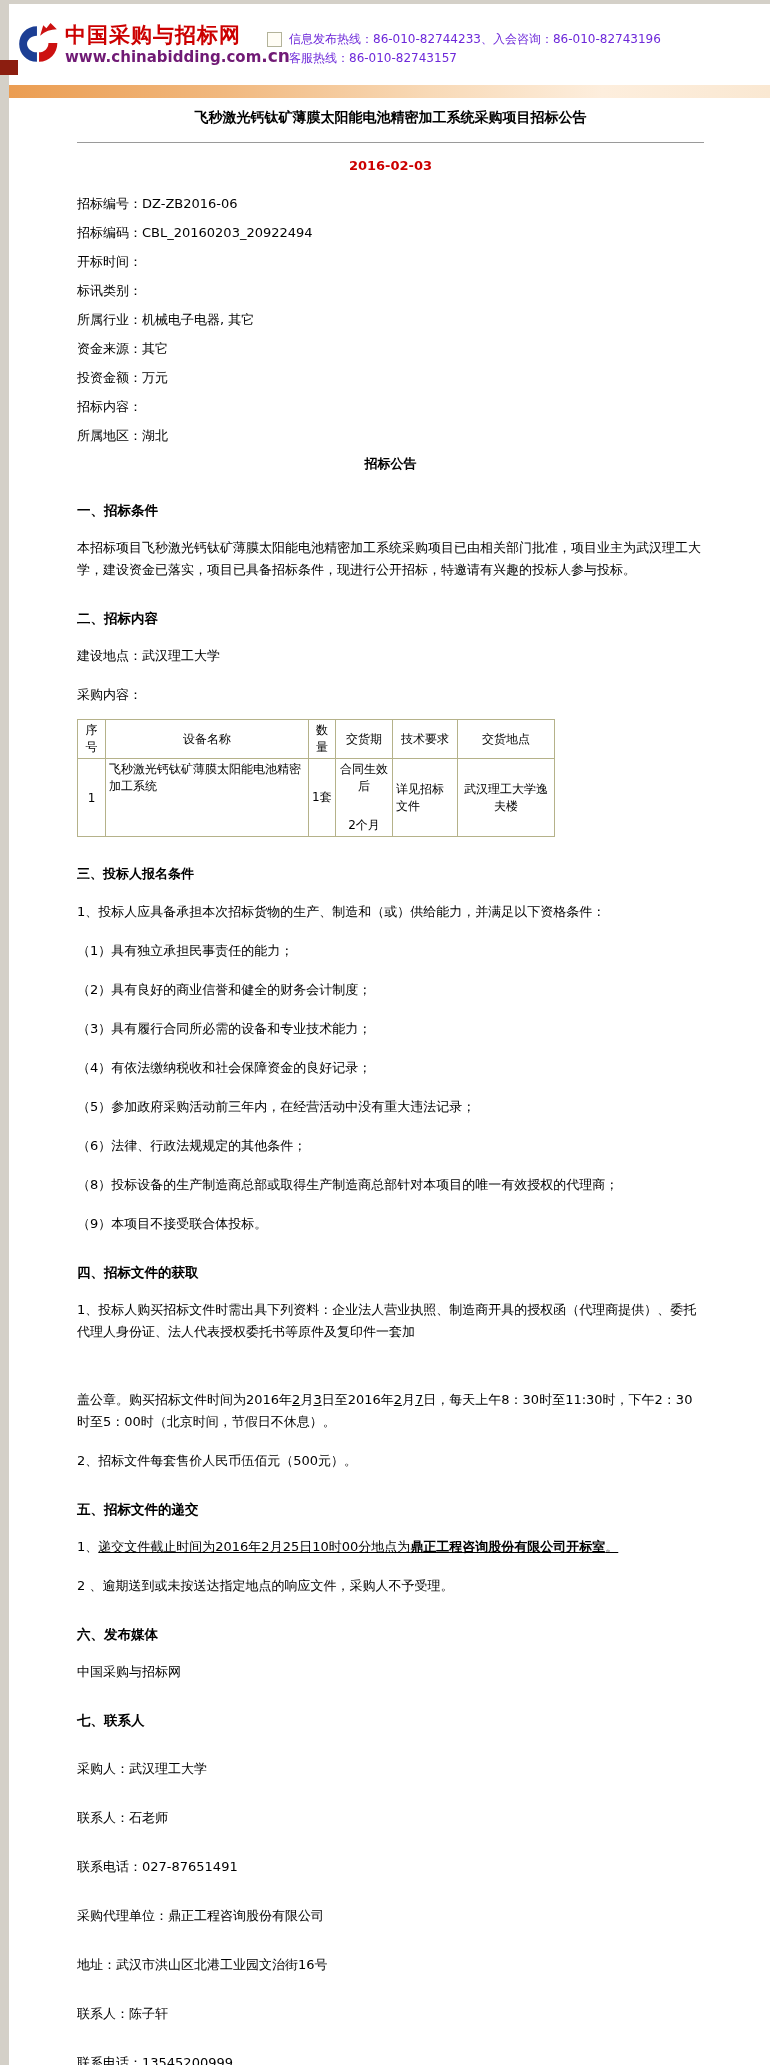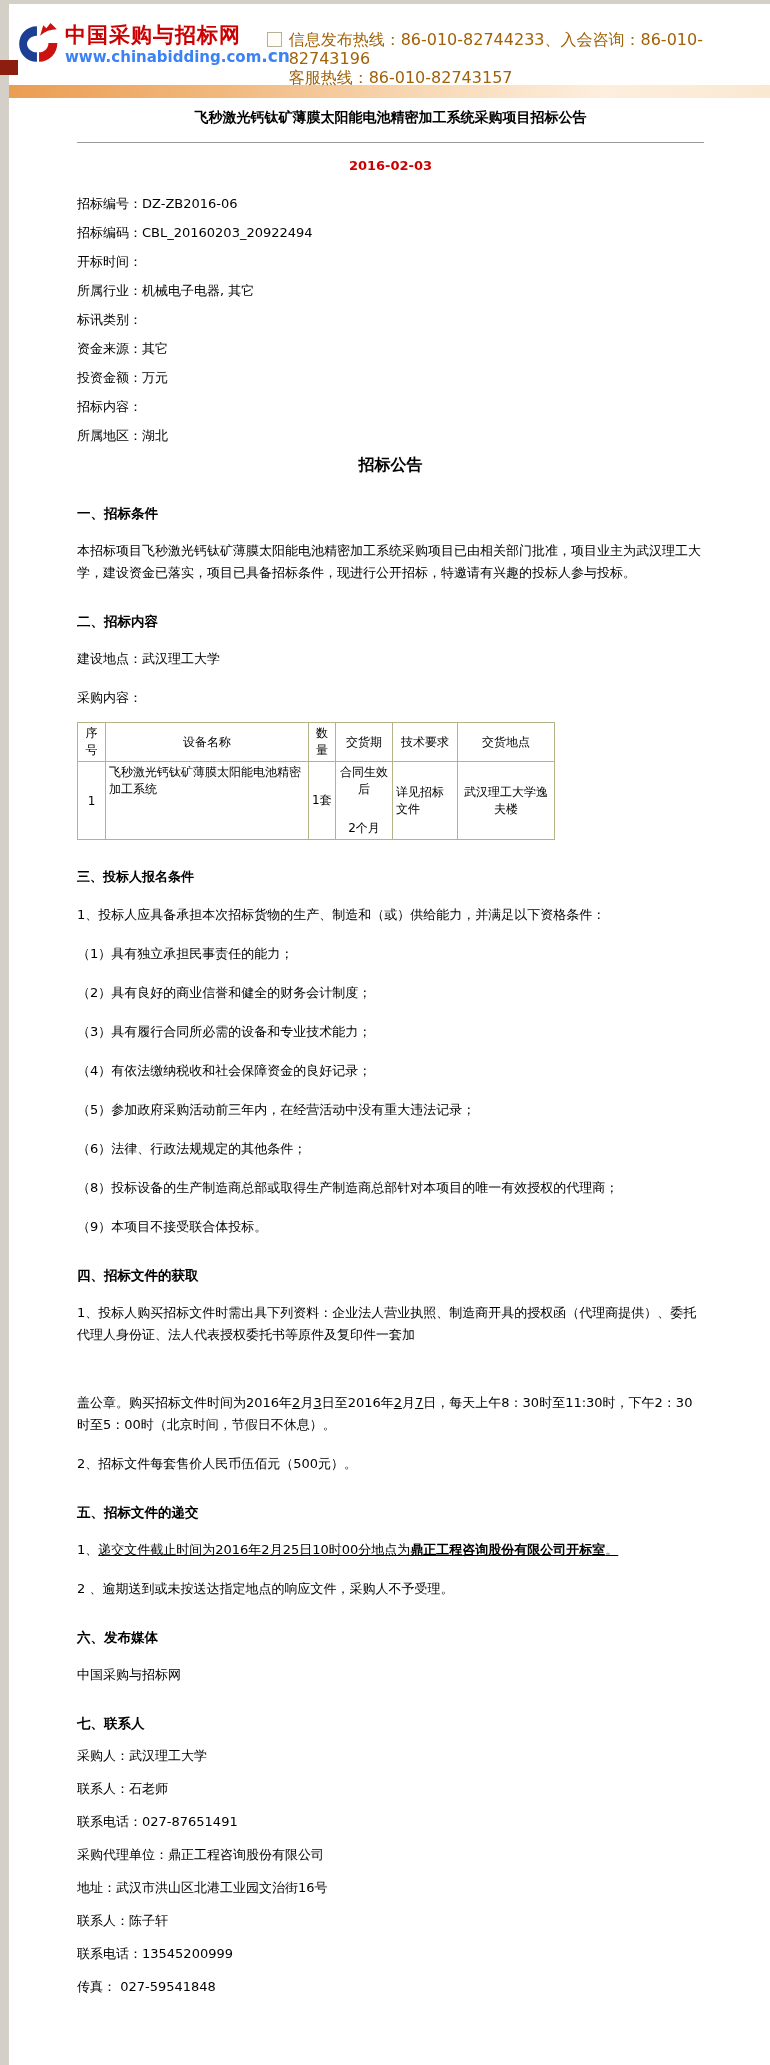--- a/index.html
+++ b/index.html
@@ -9,58 +9,58 @@
     color:#000;
   }
   .page { position:relative; width:770px; min-height:2065px; background:#d4d0c8; overflow:hidden; }
   .content { position:relative; margin:4px 0 0 9px; width:761px; min-height:2061px; background:#fff; }
 
   
   .header { position:relative; height:81px; }
   .logo { position:absolute; left:6px; top:17px; display:flex; align-items:center; cursor:pointer; }
   .logo svg { width:46px; height:46px; margin-right:4px; }
   .logo-cn { color:#cc0000; font-weight:bold; font-size:21px; letter-spacing:1px; line-height:24px; }
-  .logo-url { color:#3b82f6; font-weight:bold; font-size:15px; line-height:18px; }
+  .logo-url { color:#701a75; font-weight:bold; font-size:15px; line-height:18px; }
   .logo-url .cn-suffix { font-size:17px; }
   .hotlines { position:absolute; left:258px; top:26px; display:flex; align-items:flex-start; }
   .checkbox { width:13px; height:13px; border:1px solid #b3b39a; background:#fffdf5; margin:2px 7px 0 0; }
-  .hotline-lines { font-size:16px; line-height:19px; color:#a16207; }
+  .hotline-lines { font-size:12px; line-height:19px; color:#6d28d9; }
 
   .red-square { position:absolute; left:0; top:60px; width:18px; height:15px; background:#8c1e10; z-index:2; }
   .orange-bar { height:13px; background:linear-gradient(90deg,#eb9d52 0%,#f1b87e 28%,#f8d9b6 55%,#fdeedd 78%,#fae8d2 100%); }
 
   
   .doc { padding:0 66px 0 68px; font-size:13px; }
   .doc-title { margin-top:9px; text-align:center; font-weight:bold; font-size:14px; line-height:20px; }
   .title-divider { border:0; border-top:1px solid #9a9a9a; margin:15px 0 0; }
   .pub-date { margin-top:15px; text-align:center; color:#cc0000; font-weight:bold; font-size:13px; }
   .meta { margin-top:21px; }
   .meta-line { line-height:19px; margin-bottom:10px; }
-  .notice-heading { text-align:center; font-weight:bold; font-size:16px; }
+  .notice-heading { text-align:center; font-weight:bold; font-size:13px; }
   .sec-heading { margin-top:17px; padding-top:10px; font-weight:bold; font-size:13.5px; line-height:20px; }
   .sec-heading.plain { font-weight:bold; font-size:13px; }
   .para { margin-top:17px; line-height:22px; }
   .para.gap { margin-top:46px; }
   .u { text-decoration:underline; }
   .bu { text-decoration:underline; font-weight:bold; }
 
   
   .table-wrap { margin-top:13px; }
   table.items { border-collapse:collapse; font-size:12px;border-radius:30px; }
   table.items th, table.items td { border:1px solid #b5b28a; padding:2px 3px; font-weight:normal; }
   table.items th { height:20px; text-align:center; }
   td.c-no   { width:21px;  text-align:center; vertical-align:middle; }
   td.c-dev  { width:196px; vertical-align:top; }
   td.c-qty  { width:20px;  vertical-align:middle; }
   td.c-del  { width:50px;  text-align:center; vertical-align:top; height:62px; }
   td.c-del .del2 { margin-top:22px; }
   td.c-tech { width:58px;  text-align:left; vertical-align:middle; }
   td.c-place{ width:90px;  text-align:center; vertical-align:middle; }
 
-  .contact-line { margin-top:12px; line-height:21px; }
+  .contact-line { margin-top:28px; line-height:21px; }
 </style>
 </head>
 <body>
 
 <div class="page">
   <div class="red-square"></div>
   <div class="content">
 
     <div class="header">
       <div class="logo">
@@ -87,22 +87,22 @@
 
     <div class="doc">
       <div class="doc-title">飞秒激光钙钛矿薄膜太阳能电池精密加工系统采购项目招标公告</div>
       <hr class="title-divider">
       <div class="pub-date">2016-02-03</div>
 
       <div class="meta">
         <div class="meta-line">招标编号：DZ-ZB2016-06</div>
         <div class="meta-line">招标编码：CBL_20160203_20922494</div>
         <div class="meta-line">开标时间：</div>
+        <div class="meta-line">标讯类别：</div>
         <div class="meta-line">所属行业：机械电子电器, 其它</div>
-        <div class="meta-line">标讯类别：</div>
         <div class="meta-line">资金来源：其它</div>
         <div class="meta-line">投资金额：万元</div>
         <div class="meta-line">招标内容：</div>
         <div class="meta-line">所属地区：湖北</div>
       </div>
 
       <div class="notice-heading">招标公告</div>
 
       <div class="sec-heading">一、招标条件</div>
       <div class="para">本招标项目飞秒激光钙钛矿薄膜太阳能电池精密加工系统采购项目已由相关部门批准，项目业主为武汉理工大学，建设资金已落实，项目已具备招标条件，现进行公开招标，特邀请有兴趣的投标人参与投标。</div>

